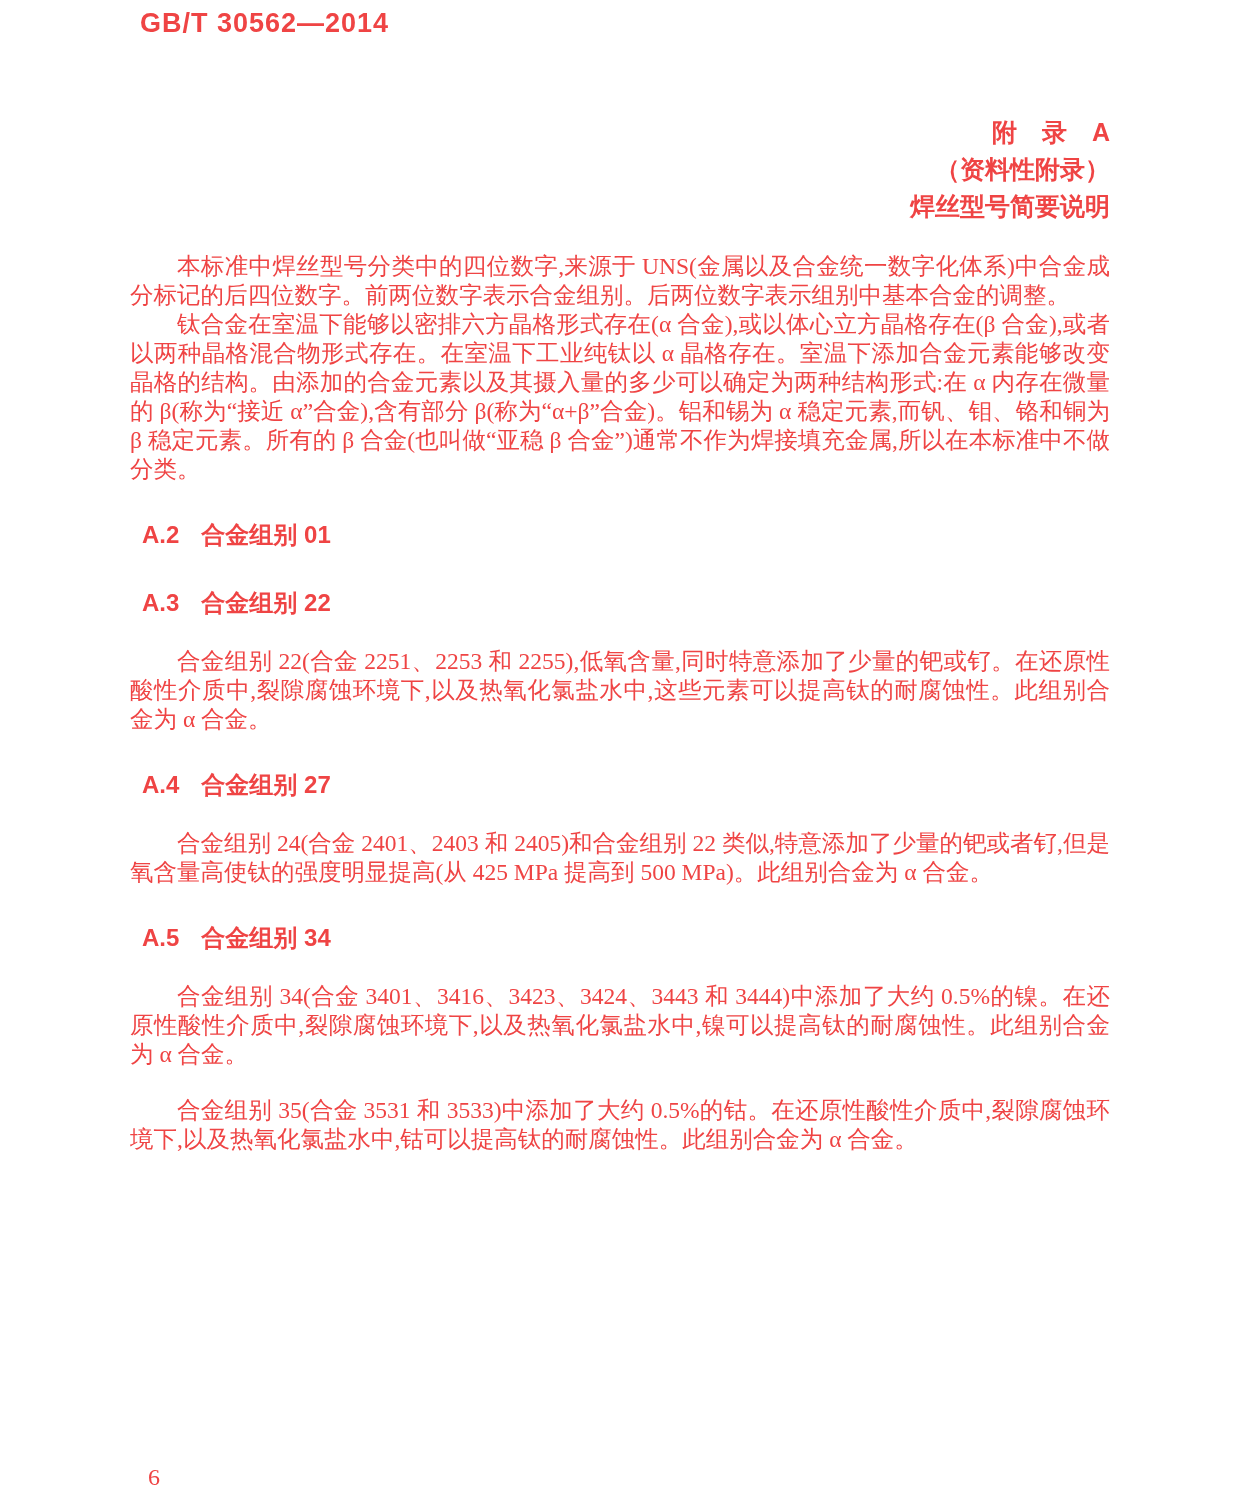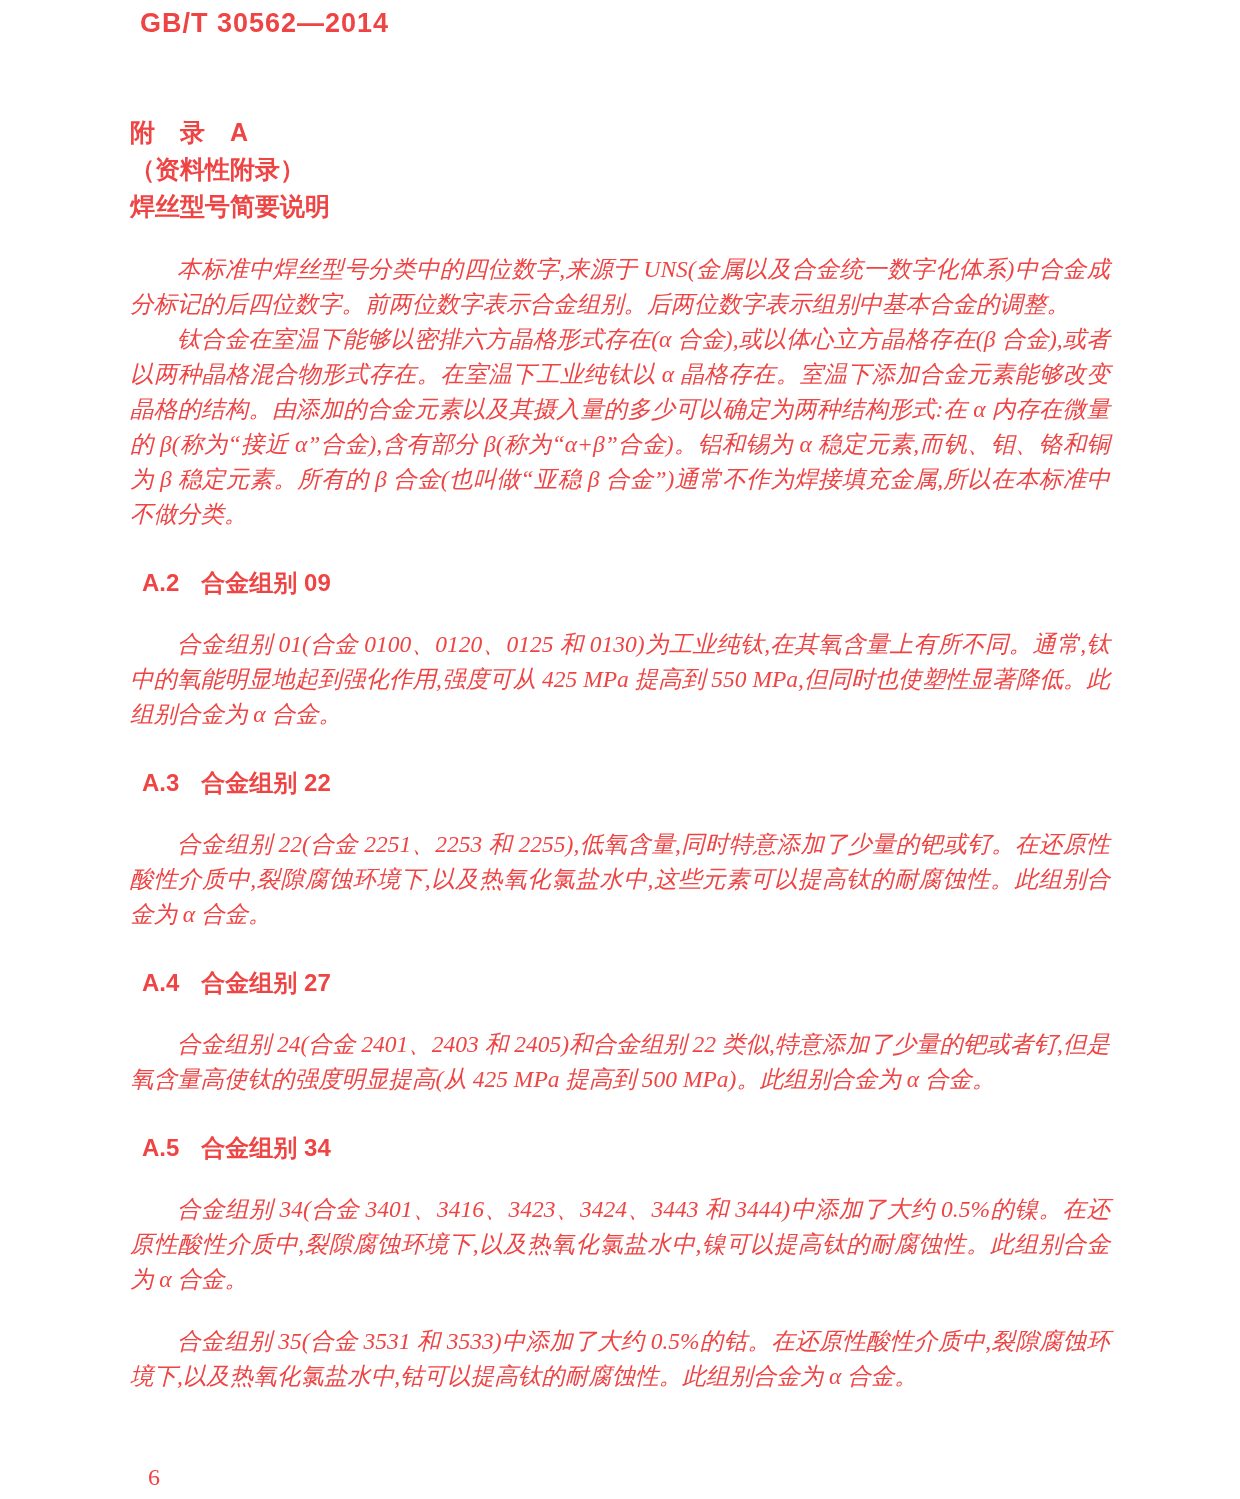--- a/index.html
+++ b/index.html
@@ -27,21 +27,21 @@
     letter-spacing: 1px;
   }
   .content {
     position: absolute;
     left: 130px;
     top: 0;
     width: 980px;
   }
   .title-block {
     margin-top: 114px;
-    text-align: left;
+    text-align: right;
     font-family: "Liberation Sans", "DejaVu Sans", sans-serif;
     font-weight: bold;
   }
   .title-line {
     font-size: 25px;
     line-height: 37px;
   }
   .sec-heading {
     margin: 34px 0 0 0;
     padding-left: 12px;
@@ -52,24 +52,23 @@
   }
   .sec-heading .sec-id {
     margin-right: 22px;
   }
   .sec-heading-first {
     margin-top: 53px;
   }
   .body-para {
     margin: 27px 0 0 0;
     font-size: 23.5px;
-    line-height: 35px;
+    line-height: 29px;
     text-align: justify;
     text-indent: 2em;
-    font-style: italic;
   }
   .body-para + .body-para {
     margin-top: 0;
   }
   .page-number {
     position: absolute;
     left: 148px;
     top: 1464px;
     font-size: 24px;
   }
@@ -89,23 +88,22 @@
       <div class="title-line">焊丝型号简要说明</div>
     </div>
 
     <section>
       <p class="body-para">本标准中焊丝型号分类中的四位数字,来源于 UNS(金属以及合金统一数字化体系)中合金成分标记的后四位数字。前两位数字表示合金组别。后两位数字表示组别中基本合金的调整。</p>
       <p class="body-para">钛合金在室温下能够以密排六方晶格形式存在(α 合金),或以体心立方晶格存在(β 合金),或者以两种晶格混合物形式存在。在室温下工业纯钛以 α 晶格存在。室温下添加合金元素能够改变晶格的结构。由添加的合金元素以及其摄入量的多少可以确定为两种结构形式:在 α 内存在微量的 β(称为“接近 α”合金),含有部分 β(称为“α+β”合金)。铝和锡为 α 稳定元素,而钒、钼、铬和铜为 β 稳定元素。所有的 β 合金(也叫做“亚稳 β 合金”)通常不作为焊接填充金属,所以在本标准中不做分类。</p>
     </section>
 
     <section>
       <h3 class="sec-heading">
-        <span class="sec-id">A.2</span><span class="sec-title">合金组别 09</span>
+        <span class="sec-id">A.2</span><span class="sec-title">合金组别 01</span>
       </h3>
-      <p class="body-para">合金组别 01(合金 0100、0120、0125 和 0130)为工业纯钛,在其氧含量上有所不同。通常,钛中的氧能明显地起到强化作用,强度可从 425 MPa 提高到 550 MPa,但同时也使塑性显著降低。此组别合金为 α 合金。</p>
     </section>
 
     <section>
       <h3 class="sec-heading">
         <span class="sec-id">A.3</span><span class="sec-title">合金组别 22</span>
       </h3>
       <p class="body-para">合金组别 22(合金 2251、2253 和 2255),低氧含量,同时特意添加了少量的钯或钌。在还原性酸性介质中,裂隙腐蚀环境下,以及热氧化氯盐水中,这些元素可以提高钛的耐腐蚀性。此组别合金为 α 合金。</p>
     </section>
 
     <section>

